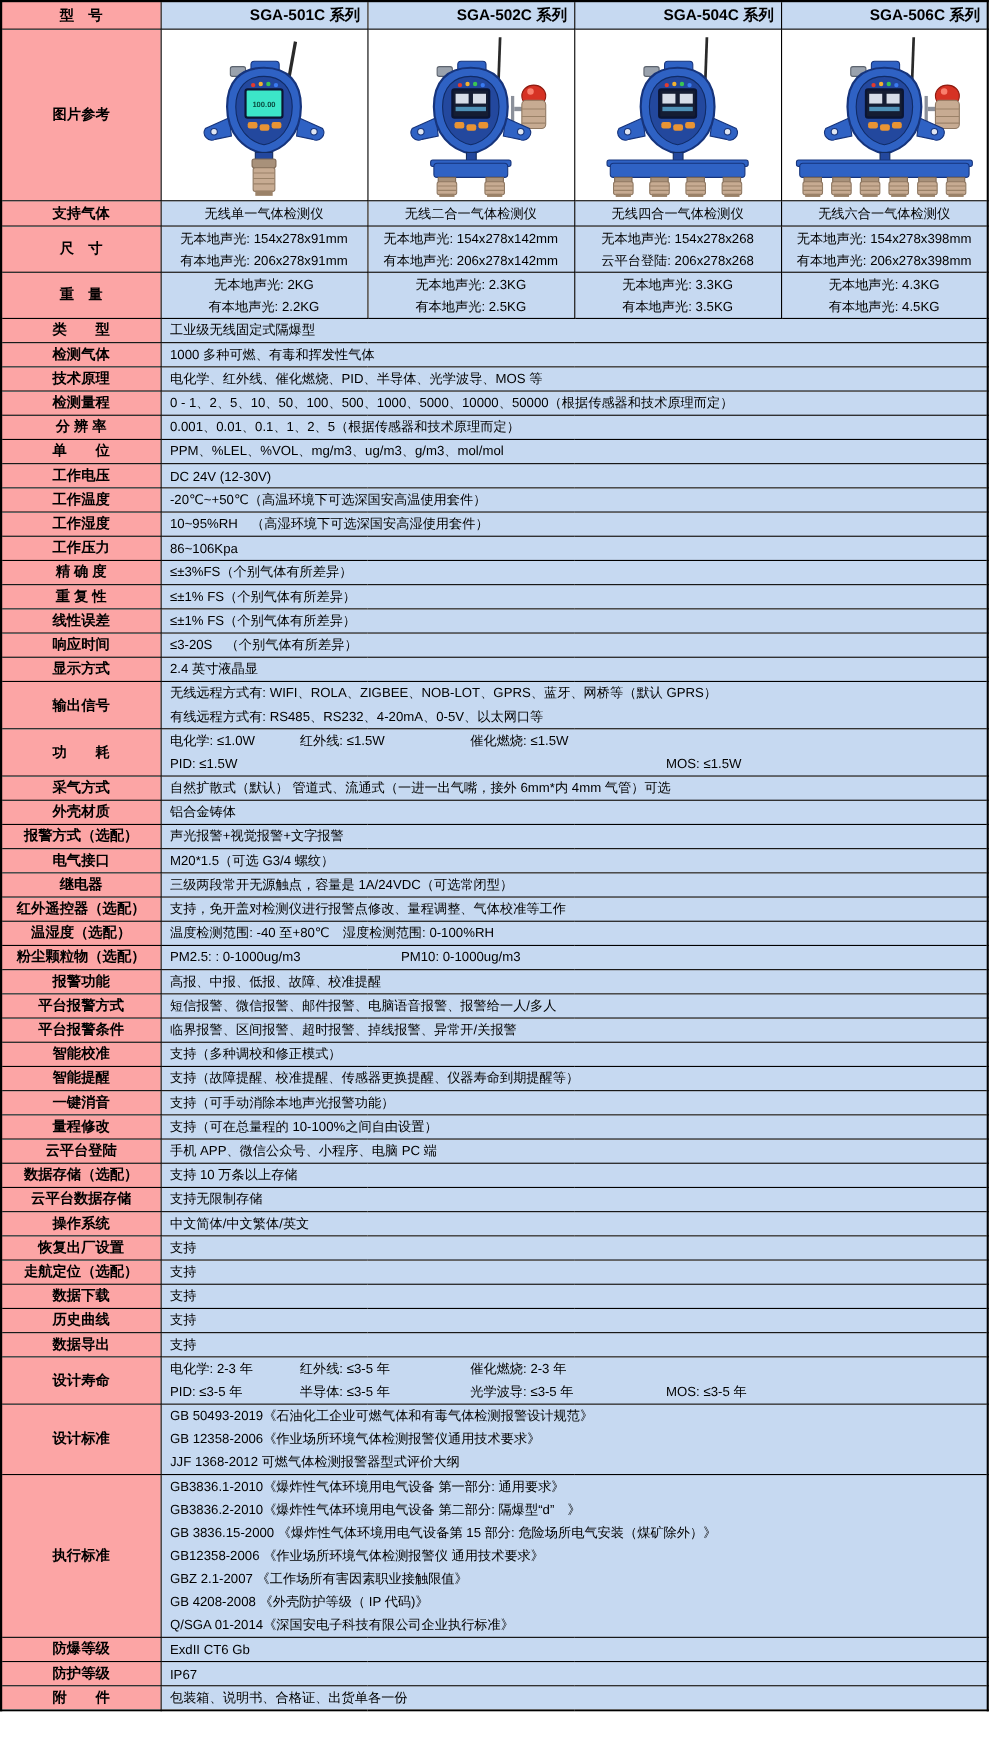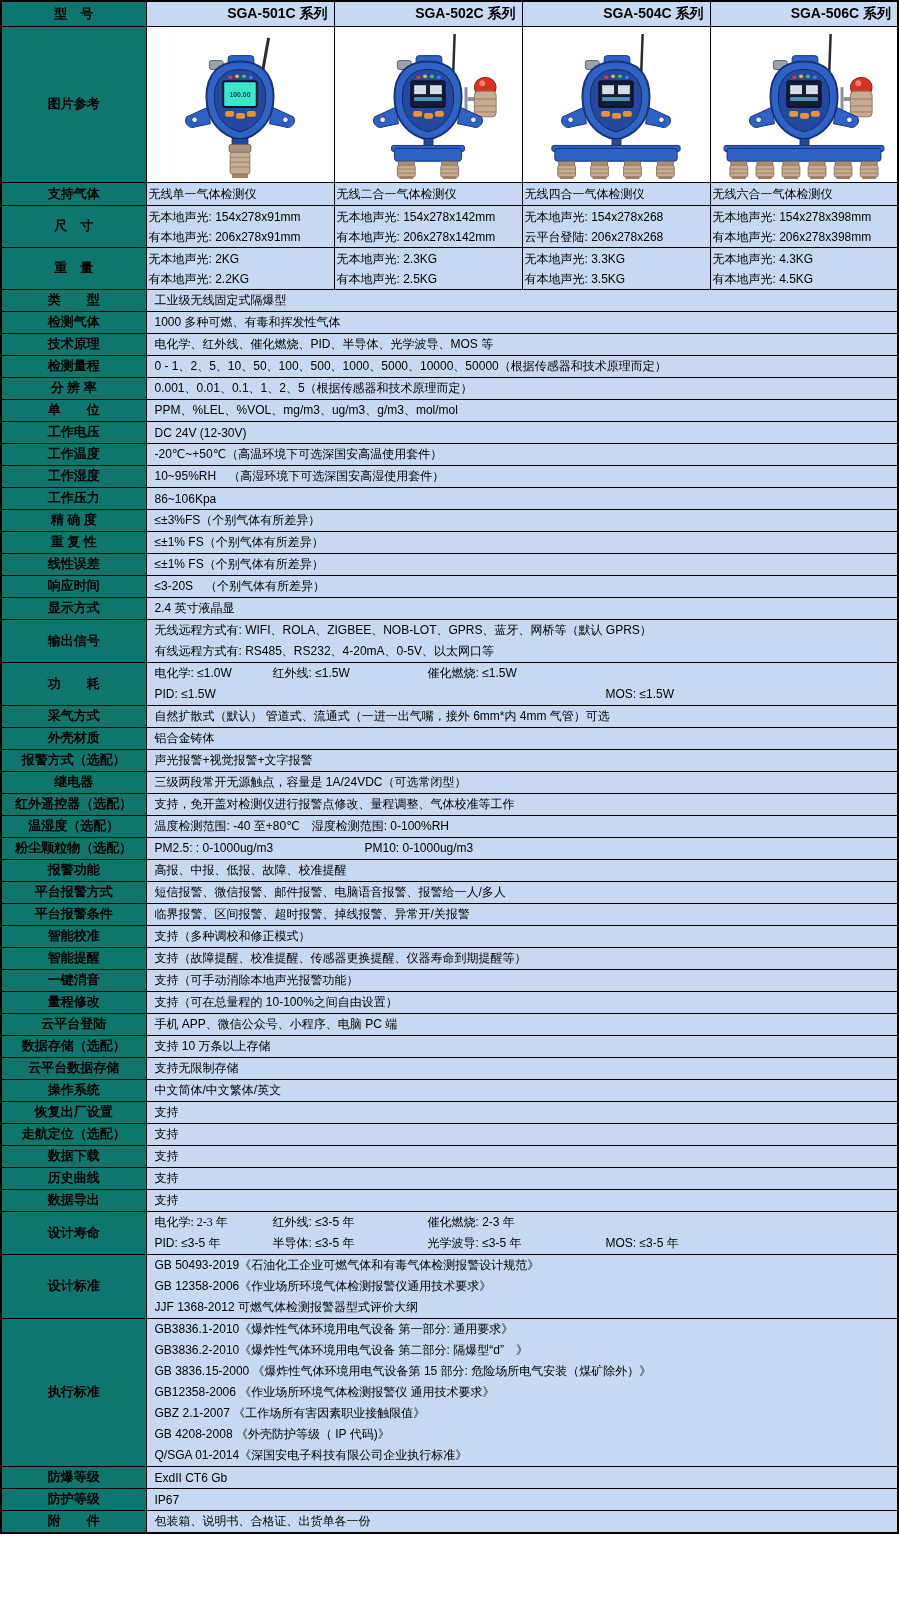--- a/index.html
+++ b/index.html
@@ -2,23 +2,23 @@
 <html><head>
 <meta charset="utf-8">
 <style>
   html,body{margin:0;padding:0;background:#ffffff;}
   body{font-family:"Liberation Sans","DejaVu Sans",sans-serif;color:#000;}
   .page{width:899px;}
   table{border-collapse:collapse;width:899px;table-layout:fixed;border:2px solid #000;}
   td{border:1px solid #000;overflow:hidden;vertical-align:middle;}
   col.c-label{width:145px;}
   col.c-prod{width:188px;}
-  .label{background:#0f766e;font-weight:bold;text-align:center;font-size:13px;padding:0 2px;line-height:1.25;}
+  .label{background:#fca5a5;font-weight:bold;text-align:center;font-size:13px;padding:0 2px;line-height:1.25;}
   .val{background:#c6d9f1;font-size:12px;padding:0 6px;}
-  .val.center{padding:0 2px;}
+  .val.center{text-align:center;padding:0 2px;}
   .val.left{text-align:left;padding:0 0 0 8px;}
   .head{font-weight:bold;font-size:14px;text-align:right;}
   .imgcell{background:#ffffff;text-align:center;padding:0;}
   tr.h-header td{height:24px;}
   tr.h-image td{height:155px;}
   tr.h-support td{height:22px;}
   tr.h-two td{height:41px;}
   tr.h-single td{height:21px;}
   tr.h-multi td{padding-top:1px;padding-bottom:1px;}
   .line{height:21px;line-height:21px;white-space:nowrap;overflow:hidden;}
@@ -416,20 +416,24 @@
         </tr>
         <tr class="h-single">
           <td class="label">外壳材质</td>
           <td class="val left" colspan="4">铝合金铸体</td>
         </tr>
         <tr class="h-single">
           <td class="label">报警方式（选配）</td>
           <td class="val left" colspan="4">声光报警+视觉报警+文字报警</td>
         </tr>
         <tr class="h-single">
+          <td class="label">电气接口</td>
+          <td class="val left" colspan="4">M20*1.5（可选 G3/4 螺纹）</td>
+        </tr>
+        <tr class="h-single">
           <td class="label">继电器</td>
           <td class="val left" colspan="4">三级两段常开无源触点，容量是 1A/24VDC（可选常闭型）</td>
         </tr>
         <tr class="h-single">
           <td class="label">红外遥控器（选配）</td>
           <td class="val left" colspan="4">支持，免开盖对检测仪进行报警点修改、量程调整、气体校准等工作</td>
         </tr>
         <tr class="h-single">
           <td class="label">温湿度（选配）</td>
           <td class="val left" colspan="4">温度检测范围: -40 至+80℃　湿度检测范围: 0-100%RH</td>
@@ -500,21 +504,21 @@
           <td class="label">历史曲线</td>
           <td class="val left" colspan="4">支持</td>
         </tr>
         <tr class="h-single">
           <td class="label">数据导出</td>
           <td class="val left" colspan="4">支持</td>
         </tr>
         <tr class="h-multi">
           <td class="label">设计寿命</td>
           <td class="val left" colspan="4">
-            <div class="line"><span class="seg" style="width: 118px; font-family: Liberation Serif, serif;">电化学: 2-3 年</span><span class="seg" style="width: 155px;">红外线: ≤3-5 年</span><span class="seg" style="width: 178px;">催化燃烧: 2-3 年</span></div>
+            <div class="line"><span class="seg" style="width: 118px;">电化学: 2-3 年</span><span class="seg" style="width: 155px;">红外线: ≤3-5 年</span><span class="seg" style="width: 178px;">催化燃烧: 2-3 年</span></div>
             <div class="line"><span class="seg" style="width: 118px;">PID: ≤3-5 年</span><span class="seg" style="width: 155px;">半导体: ≤3-5 年</span><span class="seg" style="width: 178px;">光学波导: ≤3-5 年</span><span class="seg">MOS: ≤3-5 年</span></div>
           </td>
         </tr>
         <tr class="h-multi">
           <td class="label">设计标准</td>
           <td class="val left" colspan="4">
             <div class="line">GB 50493-2019《石油化工企业可燃气体和有毒气体检测报警设计规范》</div>
             <div class="line">GB 12358-2006《作业场所环境气体检测报警仪通用技术要求》</div>
             <div class="line">JJF 1368-2012 可燃气体检测报警器型式评价大纲</div>
           </td>

